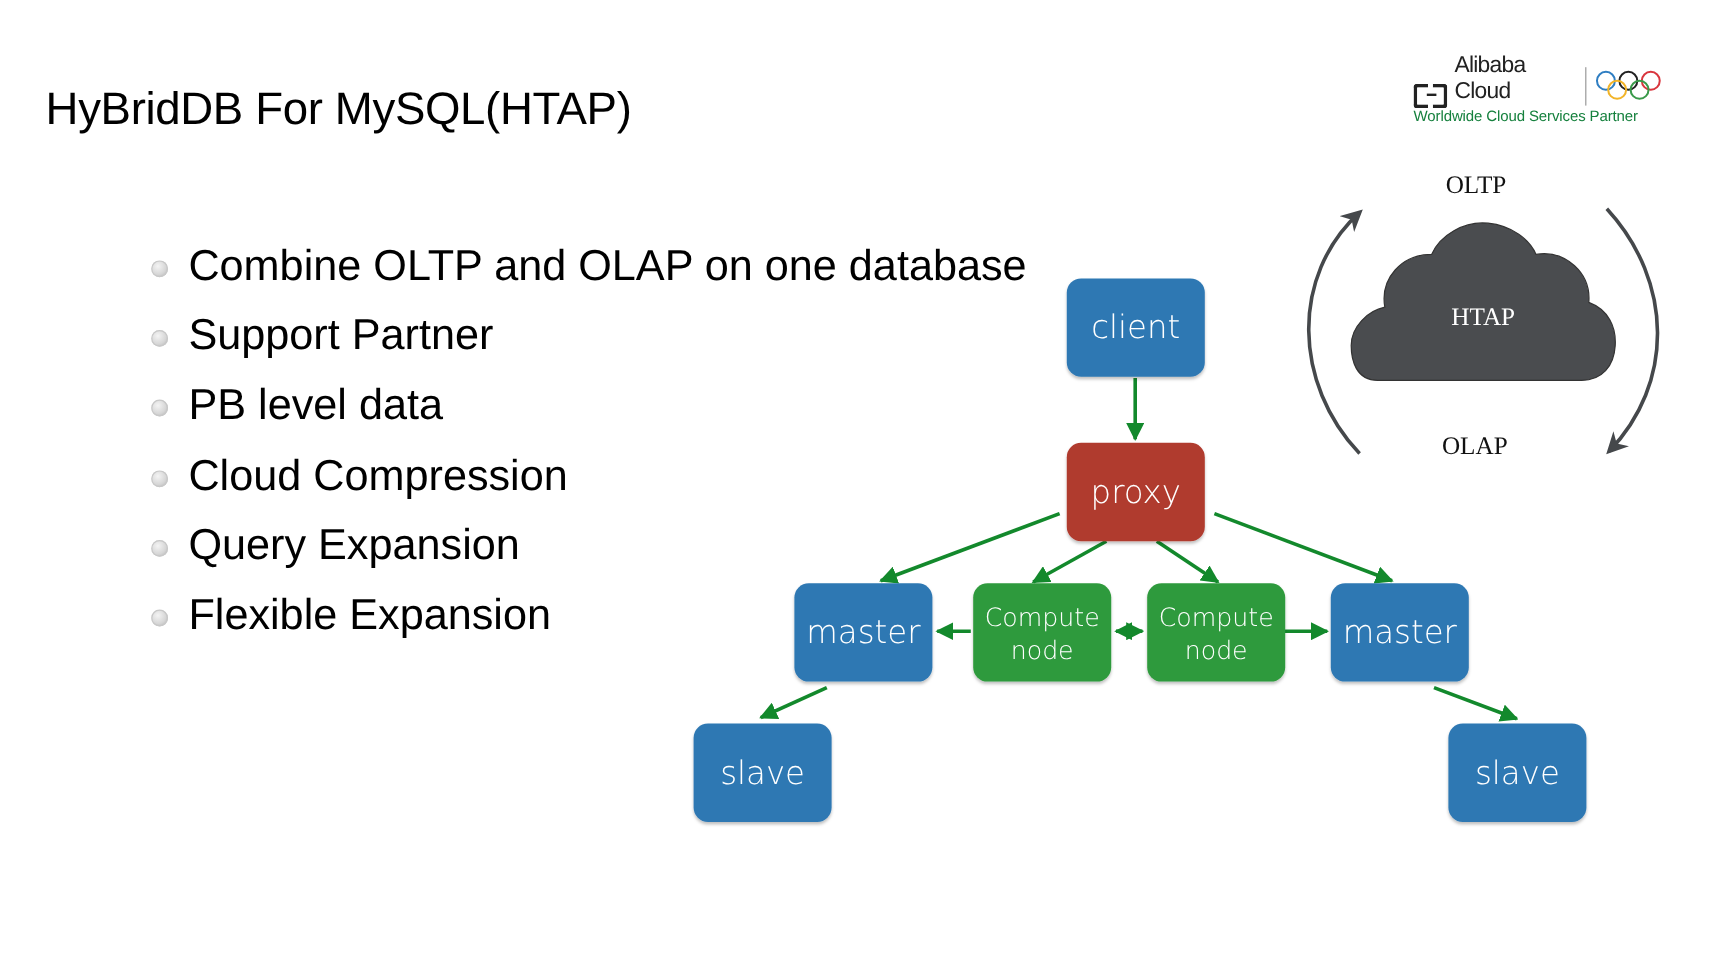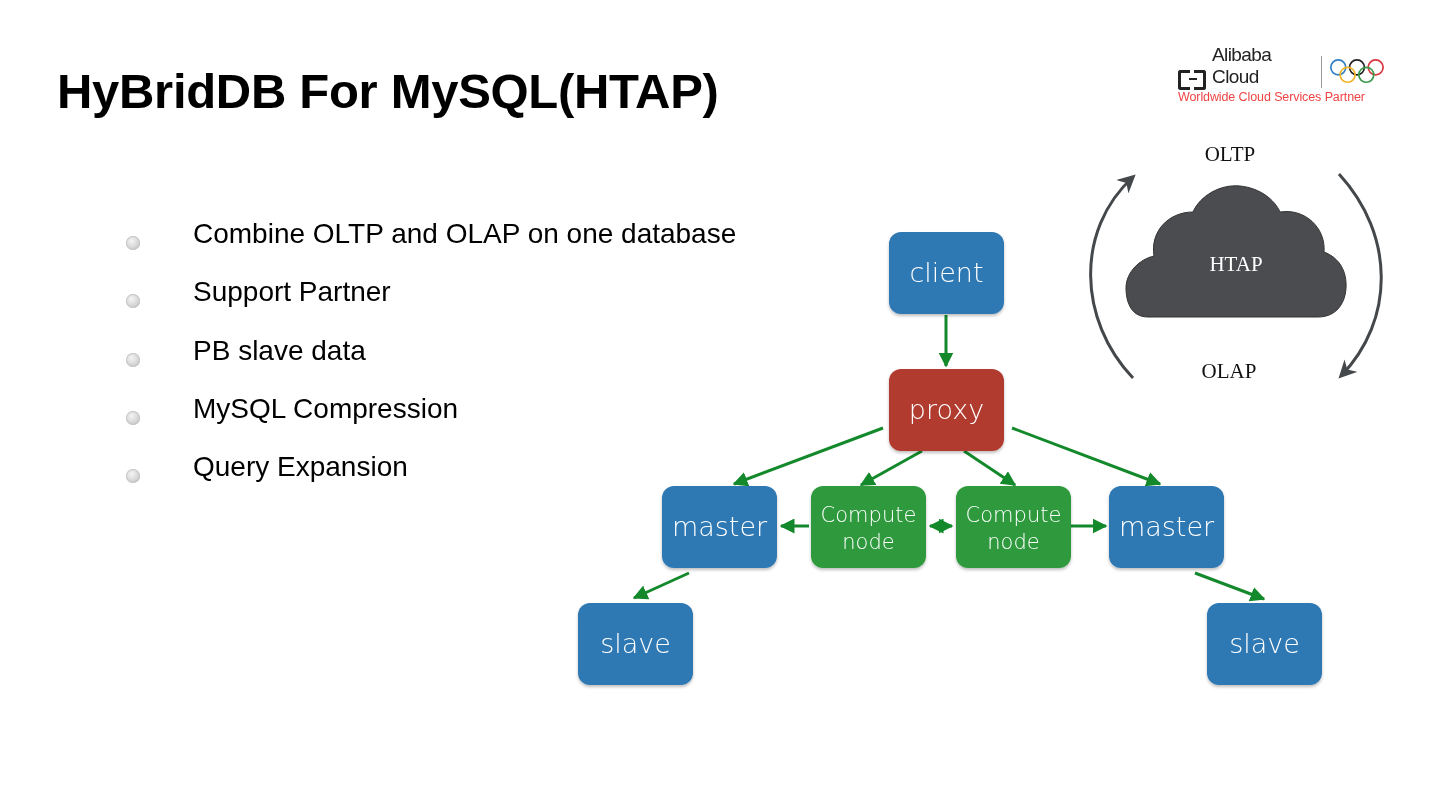--- a/index.html
+++ b/index.html
@@ -1,37 +1,37 @@
 <!DOCTYPE html>
 <html><head>
 <meta charset="utf-8">
 <style>
   html, body { margin: 0; padding: 0; }
   body {
     width: 1440px; height: 810px; background: #ffffff; position: relative; overflow: hidden;
     font-family: "Liberation Sans", sans-serif; color: #000;
   }
   .title {
-    position: absolute; left: 57px; top: 62px; font-size: 49px; font-weight: bold;
+    position: absolute; left: 38px; top: 62px; font-size: 38px; font-weight: normal;
     letter-spacing: -0.3px; margin: 0; line-height: 58px;
   }
   .logo { position: absolute; left: 1178px; top: 52px; width: 210px; height: 56px; }
   .logo-row { display: flex; align-items: flex-end; height: 36px; }
   .logo-mark { width: 30px; height: 18px; position: relative; margin-right: 6px; }
   .logo-mark::before, .logo-mark::after {
     content: ""; position: absolute; top: 0; width: 9px; height: 14px; border: 3px solid #222;
   }
   .logo-mark::before { left: 0; border-right: none; border-radius: 3px 0 0 3px; }
   .logo-mark::after { right: 0; border-left: none; border-radius: 0 3px 3px 0; }
   .logo-mark span { position: absolute; left: 11px; top: 8px; width: 8px; height: 2px; background: #222; }
   .logo-name { font-size: 19px; color: #222; letter-spacing: -0.6px; font-family: "Liberation Sans Narrow", "Liberation Sans", sans-serif; }
   .logo-sep { width: 1px; height: 32px; background: #999; margin: 0 6px; }
-  .logo-tag { font-size: 12.5px; color: #ef4444; margin-top: 2px; letter-spacing: -0.1px; }
+  .logo-tag { font-size: 12.5px; color: #15803d; margin-top: 2px; letter-spacing: -0.1px; }
   .bullets { position: absolute; left: 126px; top: 192px; margin: 0; padding: 0; list-style: none; }
-  .bullets li { height: 58.2px; display: flex; align-items: flex-end; font-size: 28px; white-space: nowrap; gap: 36px; }
+  .bullets li { height: 58.2px; display: flex; align-items: center; font-size: 36px; white-space: nowrap; }
   .bullet-dot {
     width: 14px; height: 14px; border-radius: 50%; margin-right: 17px; margin-top: 6px;
     background: radial-gradient(circle at 40% 35%, #f4f4f4 0%, #d6d6d6 55%, #a9a9a9 100%);
     box-shadow: 0 0 0 1px #c8c8c8 inset;
     flex: none;
   }
   .diagram { position: absolute; left: 0; top: 0; width: 1440px; height: 810px; pointer-events: none; }
   .diagram * { pointer-events: auto; }
   .node-label { font-family: "DejaVu Sans", sans-serif; fill: #ffffff; font-weight: 300; }
   .serif { font-family: "Liberation Serif", serif; }
@@ -63,29 +63,33 @@
   <li>
       <span class="bullet-dot"></span>
       <span>Combine OLTP and OLAP on one database</span>
     </li>
   <li>
       <span class="bullet-dot"></span>
       <span>Support Partner</span>
     </li>
   <li>
       <span class="bullet-dot"></span>
-      <span>PB slave data</span>
+      <span>PB level data</span>
     </li>
   <li>
       <span class="bullet-dot"></span>
-      <span>MySQL Compression</span>
+      <span>Cloud Compression</span>
     </li>
   <li>
       <span class="bullet-dot"></span>
       <span>Query Expansion</span>
+    </li>
+  <li>
+      <span class="bullet-dot"></span>
+      <span>Flexible Expansion</span>
     </li>
 </ul>
 
 <svg class="diagram" viewBox="0 0 1440 810">
   <defs>
     <marker id="ah" viewBox="0 0 10 10" refX="9" refY="5" markerWidth="5" markerHeight="5" orient="auto-start-reverse">
       <path d="M0,0 L10,5 L0,10 z" fill="#13892c"></path>
     </marker>
     <marker id="ahd" viewBox="0 0 10 10" refX="8" refY="5" markerWidth="6" markerHeight="6" orient="auto">
       <path d="M0,0 L10,5 L0,10 L3,5 z" fill="#45484b"></path>

